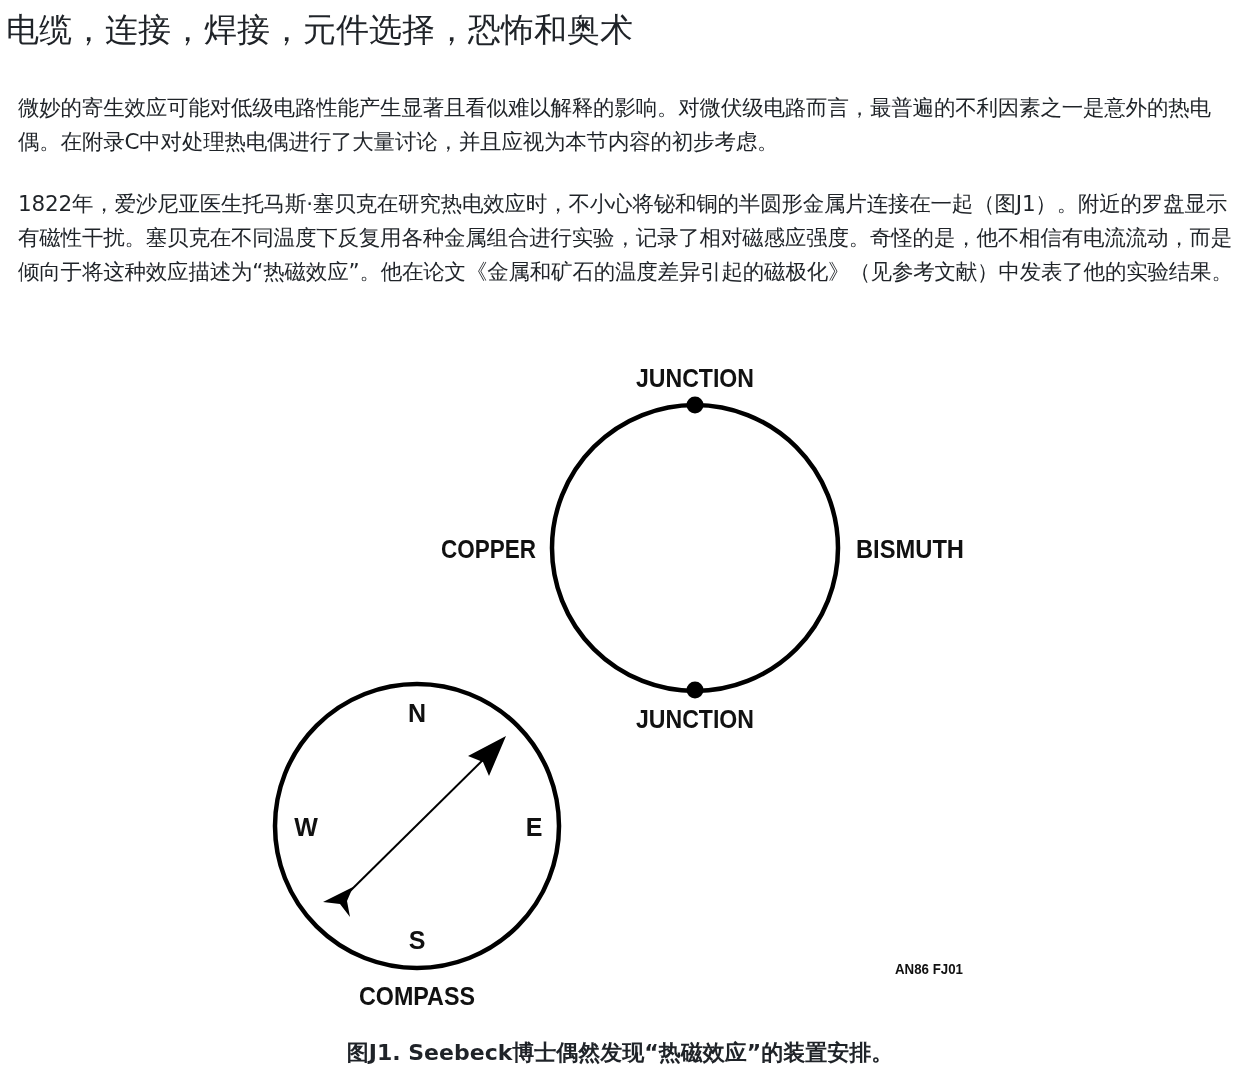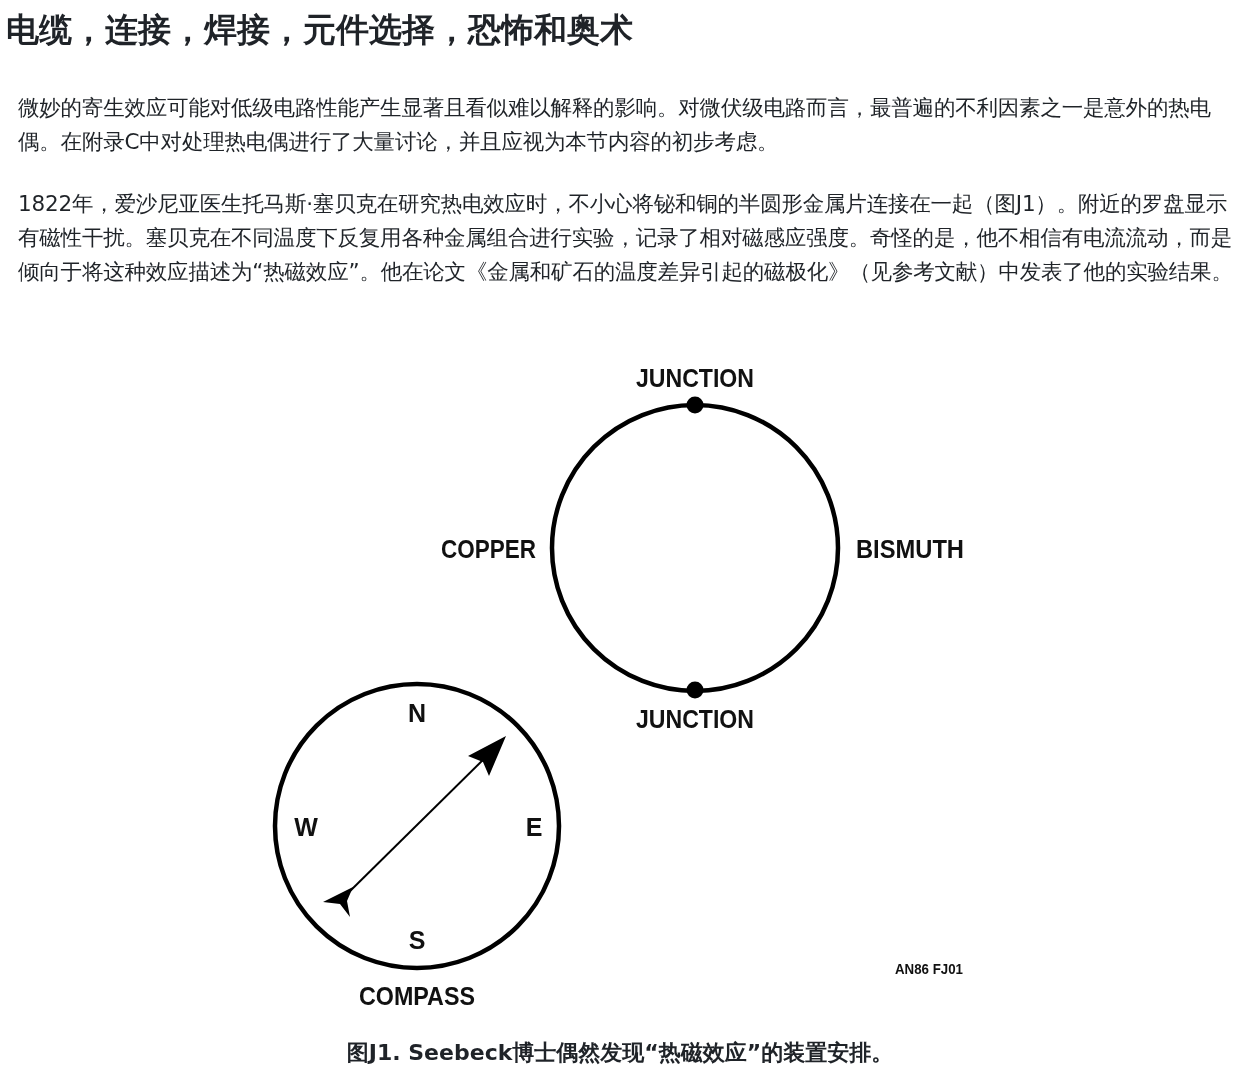--- a/index.html
+++ b/index.html
@@ -14,21 +14,21 @@
       overflow: hidden;
       color: #1f2328;
       font-family: "DejaVu Sans", "Liberation Sans", sans-serif;
     }
     .title {
       position: absolute;
       left: 6px;
       top: 6px;
       margin: 0;
       font-size: 33px;
-      font-weight: 700;
+      font-weight: 400;
       line-height: 48px;
       letter-spacing: 0px;
       white-space: nowrap;
     }
     .para {
       position: absolute;
       left: 6px;
       width: 1230px;
       margin: 12px;
       font-size: 21.5px;

